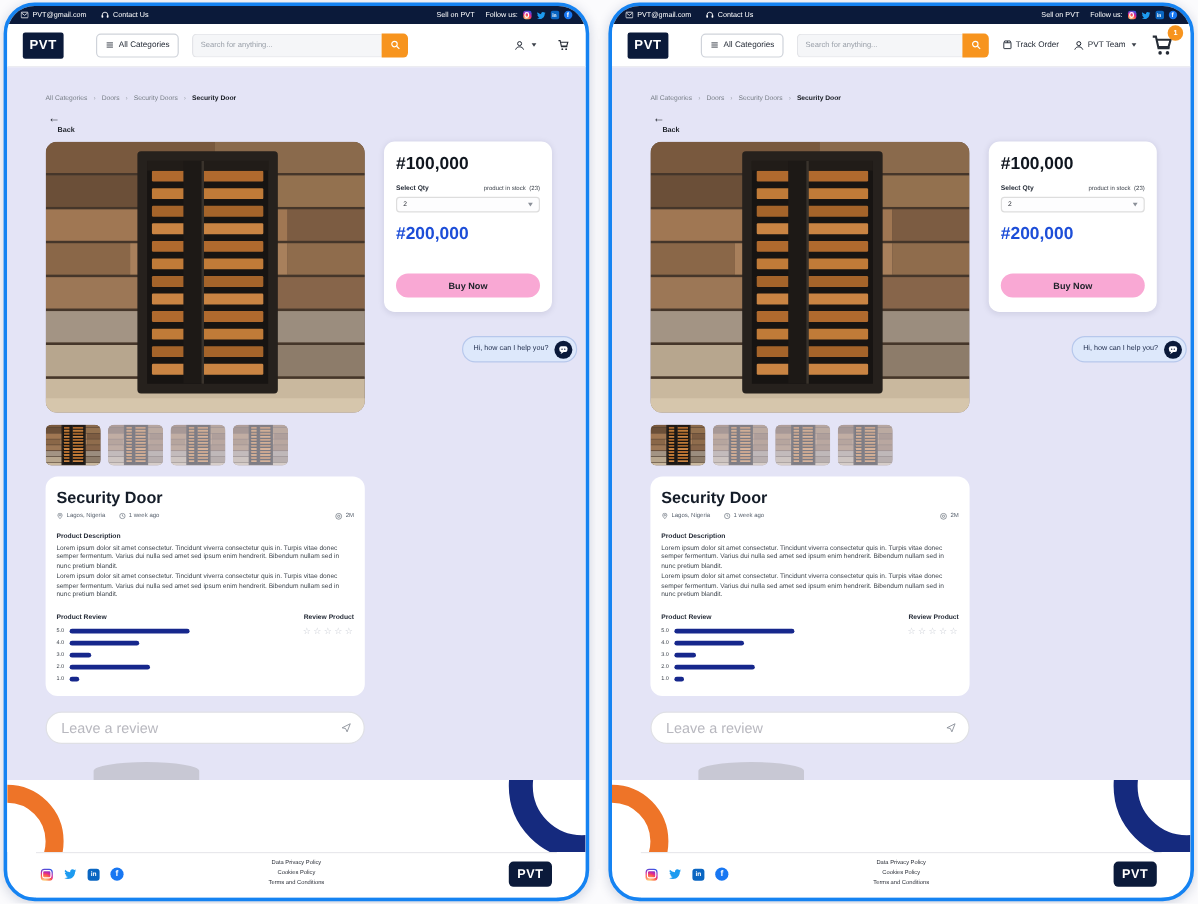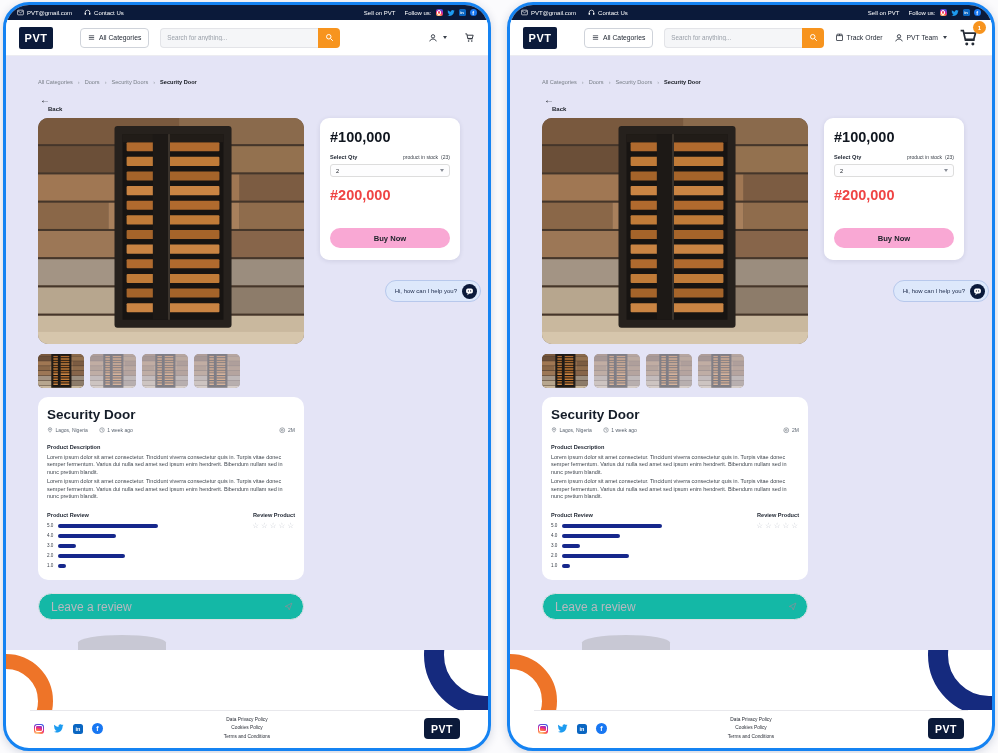--- a/index.html
+++ b/index.html
@@ -74,33 +74,33 @@
   .rev{display:flex;margin-top:11px;}
   .rev-h{font-size:5.6px;font-weight:bold;color:#1d2430;}
   .bar-row{display:flex;align-items:center;margin-top:5px;}
   .bar-label{width:11px;font-size:4.6px;color:#3c424b;}
   .bar-area{width:100px;}
   .bar-fill{height:3.6px;background:#16278C;border-radius:2px;}
   .rev-right{margin-left:auto;text-align:right;}
   .stars{margin-top:3px;font-size:7.5px;color:#c6cad2;letter-spacing:1px;display:flex;gap:1px;}
   .star::before{content:"\2606";}
 
-  .review-input{margin:13px 28px 0 32px;height:27px;background:#14b8a6;border:1px solid #dfe0e5;border-radius:14px;display:flex;align-items:center;padding:0 10px;width:266px;}
+  .review-input{margin:13px 28px 0 32px;height:27px;background:#ffffff;border:1px solid #dfe0e5;border-radius:14px;display:flex;align-items:center;padding:0 10px;width:266px;}
   .review-field{flex:1;border:none;background:transparent;font-size:12px;color:#333;outline:none;font-family:"Liberation Sans",sans-serif;}
   .review-field::placeholder{color:#b8b8bf;}
   .send{color:#8a8f98;}
 
   .price-card{background:#fff;border-radius:9px;padding:11px 10px 12px;box-shadow:0 1px 5px rgba(20,20,60,.10);height:142px;display:flex;flex-direction:column;}
   .price{font-size:14.5px;font-weight:bold;color:#10161f;}
   .qty-row{margin-top:9px;display:flex;justify-content:space-between;align-items:flex-end;}
   .qty-label{font-size:5.6px;font-weight:bold;color:#1d2430;}
   .stock{font-size:5px;color:#3c424b;display:flex;gap:3px;}
   .select{margin-top:4px;height:13px;border:1px solid #ddd;border-radius:3px;display:flex;align-items:center;justify-content:space-between;padding:0 5px;font-size:5.6px;color:#20242c;background:#fdfdfe;}
   .select .caret{border-top-color:#8a8f98;}
-  .total{margin-top:10px;font-size:14.5px;font-weight:bold;color:#ef4444;}
+  .total{margin-top:10px;font-size:14.5px;font-weight:bold;color:#1d4ed8;}
   .buy{margin-top:auto;height:20px;background:#f9a8d4;border:none;border-radius:11px;font-size:7.6px;font-weight:bold;color:#20242c;display:flex;align-items:center;justify-content:center;cursor:pointer;font-family:"Liberation Sans",sans-serif;}
 
   .chat{position:absolute;top:224px;right:7px;background:#dde8fb;border:1px solid #b7c8ec;border-radius:12px;height:22px;display:flex;align-items:center;gap:5px;padding:2px 3px 2px 9px;font-size:6px;color:#1c2a4a;}
   .chat-circle{width:15px;height:15px;border-radius:50%;background:#0B1A3A;display:flex;align-items:center;justify-content:center;color:#fff;}
   .dome{position:absolute;left:72px;bottom:0;width:88px;height:15px;background:#c8c8d4;border-radius:100% 100% 0 0;}
 
   
   .band{height:60px;background:#fff;position:relative;overflow:hidden;flex:0 0 auto;}
   .arc-orange{position:absolute;left:-47px;top:4px;width:94px;height:94px;border-radius:50%;border:15px solid #EE7428;background:transparent;}
   .arc-navy{position:absolute;right:-58px;top:-56px;width:122px;height:122px;border-radius:50%;border:20px solid #152A7E;background:transparent;}

